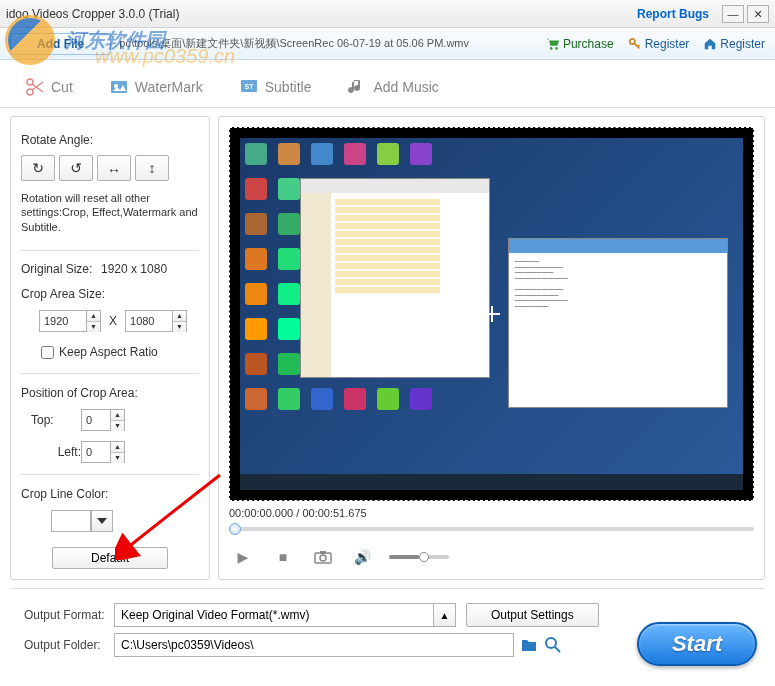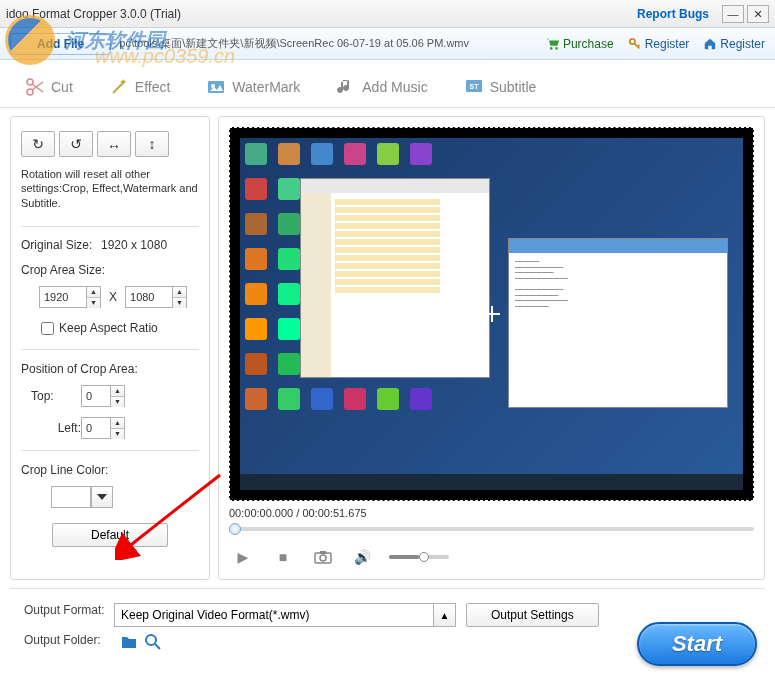--- a/index.html
+++ b/index.html
@@ -79,21 +79,21 @@
 .controls .cbtn { width: 28px; height: 24px; display: flex; align-items: center; justify-content: center; color: #888; cursor: pointer; font-size: 14px; }
 .vol-track { width: 60px; height: 4px; background: #d0d0d0; position: relative; border-radius: 2px; }
 .vol-fill { position: absolute; left: 0; top: 0; bottom: 0; width: 50%; background: #888; border-radius: 2px; }
 .vol-thumb { position: absolute; left: 50%; top: -3px; width: 10px; height: 10px; background: #fff; border: 1px solid #888; border-radius: 50%; }
 
 
 .arrow-annot { position: absolute; left: 115px; top: 470px; width: 110px; height: 90px; pointer-events: none; z-index: 50; }
 
 
 .bottom { padding: 8px 14px; border-top: 1px solid #e0e0e0; margin: 0 10px; }
-.brow { display: flex; align-items: flex-start; margin: 6px 0; font-size: 12px; }
+.brow { display: flex; align-items: center; margin: 6px 0; font-size: 12px; }
 .brow .blbl { width: 90px; color: #444; }
 .combo { flex: 0 0 320px; height: 24px; border: 1px solid #b0b0b0; background: #fff; display: flex; align-items: center; padding: 0 6px; font-size: 12px; }
 .combo-arrow { width: 22px; height: 24px; border: 1px solid #b0b0b0; border-left: none; background: linear-gradient(#fff,#eee); display: flex; align-items: center; justify-content: center; cursor: pointer; font-size: 10px; }
 .outset-btn { margin-left: 10px; height: 24px; padding: 0 24px; border: 1px solid #b0b0b0; background: linear-gradient(#fff,#efefef); border-radius: 2px; font-size: 12px; cursor: pointer; }
 .folder-input { flex: 0 0 400px; height: 24px; border: 1px solid #b0b0b0; background: #fff; display: flex; align-items: center; padding: 0 6px; font-size: 12px; }
 .folder-ico { width: 18px; height: 18px; margin-left: 6px; color: #2a7ac0; cursor: pointer; display: flex; align-items: center; justify-content: center; }
 .startbtn { position: absolute; right: 18px; bottom: 20px; width: 120px; height: 44px; border-radius: 22px; background: linear-gradient(#6ab8ff,#1a7ae0); border: 2px solid #0a5ab0; color: #fff; font-size: 22px; font-style: italic; font-weight: bold; cursor: pointer; box-shadow: 0 2px 4px rgba(0,0,0,0.3), inset 0 1px 2px rgba(255,255,255,0.5); text-shadow: 0 1px 2px rgba(0,0,0,0.4); }
 
 
 .svg-ico { width: 100%; height: 100%; }
@@ -101,21 +101,21 @@
 </head>
 <body>
 
 <div class="watermark">
   <div class="watermark-logo"></div>
   <div class="watermark-text">河东软件园</div>
   <div class="watermark-sub">www.pc0359.cn</div>
 </div>
 
 <div class="titlebar">
-  <span class="title">idoo Format Cropper 3.0.0 (Trial)</span>
+  <span class="title">idoo Videos Cropper 3.0.0 (Trial)</span>
   <span class="report">Report Bugs</span>
   <div class="winbtn">—</div>
   <div class="winbtn">✕</div>
 </div>
 
 <div class="topbar">
   <button class="addfile">Add File</button>
   <span class="filepath">pc\tools\桌面\新建文件夹\新视频\ScreenRec 06-07-19 at 05.06 PM.wmv</span>
   <span class="toplink">
     <span class="ico"><svg class="svg-ico" viewBox="0 0 16 16">
@@ -144,51 +144,45 @@
   <div class="tab">
     <span class="ico"><svg class="svg-ico" viewBox="0 0 20 20">
           <circle cx="5" cy="15" r="3" fill="none" stroke="#d88" stroke-width="1.5"></circle>
           <circle cx="5" cy="5" r="3" fill="none" stroke="#d88" stroke-width="1.5"></circle>
           <path stroke="#d88" stroke-width="1.5" d="M7 7l11 8M7 13l11-8"></path>
         </svg></span>
     <span>Cut</span>
   </div>
   <div class="tab">
     <span class="ico"><svg class="svg-ico" viewBox="0 0 20 20">
-          <path stroke="#c8a838" stroke-width="2" d="M4 16L16 4"></path>
-          <path fill="#c8a838" d="M14 2l1 2 2 1-2 1-1 2-1-2-2-1 2-1z"></path>
-        </svg></span>
-    <span>Effect</span>
-  </div>
-  <div class="tab">
-    <span class="ico"><svg class="svg-ico" viewBox="0 0 20 20">
           <rect x="2" y="4" width="16" height="12" fill="#6aa8d8" rx="1"></rect>
           <circle cx="7" cy="9" r="2" fill="#fff"></circle>
           <path fill="#fff" d="M4 14l4-4 3 3 3-5 3 6z"></path>
         </svg></span>
     <span>WaterMark</span>
-  </div>
-  <div class="tab">
-    <span class="ico"><svg class="svg-ico" viewBox="0 0 20 20">
-          <path fill="#888" d="M7 3v10a3 3 0 11-2-2.8V5l8-2v8a3 3 0 11-2-2.8V3z"></path>
-        </svg></span>
-    <span>Add Music</span>
   </div>
   <div class="tab">
     <span class="ico"><svg class="svg-ico" viewBox="0 0 20 20">
           <rect x="2" y="3" width="16" height="12" fill="#6aa8d8" rx="1"></rect>
           <text x="10" y="12" font-size="7" fill="#fff" text-anchor="middle" font-weight="bold">ST</text>
         </svg></span>
     <span>Subtitle</span>
   </div>
+  <div class="tab">
+    <span class="ico"><svg class="svg-ico" viewBox="0 0 20 20">
+          <path fill="#888" d="M7 3v10a3 3 0 11-2-2.8V5l8-2v8a3 3 0 11-2-2.8V3z"></path>
+        </svg></span>
+    <span>Add Music</span>
+  </div>
 </div>
 
 <div class="main">
 
   <div class="sidebar">
+    <div class="label">Rotate Angle:</div>
     <div class="btnrow">
       <div class="iconbtn">↻</div>
       <div class="iconbtn">↺</div>
       <div class="iconbtn">↔</div>
       <div class="iconbtn">↕</div>
     </div>
     <div class="note">Rotation will reset all other settings:Crop, Effect,Watermark and Subtitle.</div>
     <hr>
     <div class="row">
       <span class="lbl">Original Size:</span>
@@ -359,20 +353,23 @@
   <div class="brow">
     <span class="blbl">Output Format:</span>
     <div class="combo">
         <span>Keep Original Video Format(*.wmv)</span>
       </div>
     <div class="combo-arrow">▲</div>
     <button class="outset-btn">Output Settings</button>
   </div>
   <div class="brow">
     <span class="blbl">Output Folder:</span>
+    <div class="folder-input">
+        <span>C:\Users\pc0359\Videos\</span>
+      </div>
     <div class="folder-ico">
         <svg width="16" height="14" viewBox="0 0 16 14">
           <path fill="#2a7ac0" d="M1 2h5l2 2h7v9H1z"></path>
         </svg>
       </div>
     <div class="folder-ico">
         <svg width="16" height="16" viewBox="0 0 16 16">
           <circle cx="6" cy="6" r="5" fill="none" stroke="#2a7ac0" stroke-width="2"></circle>
           <path stroke="#2a7ac0" stroke-width="2" d="M10 10l5 5"></path>
         </svg>

